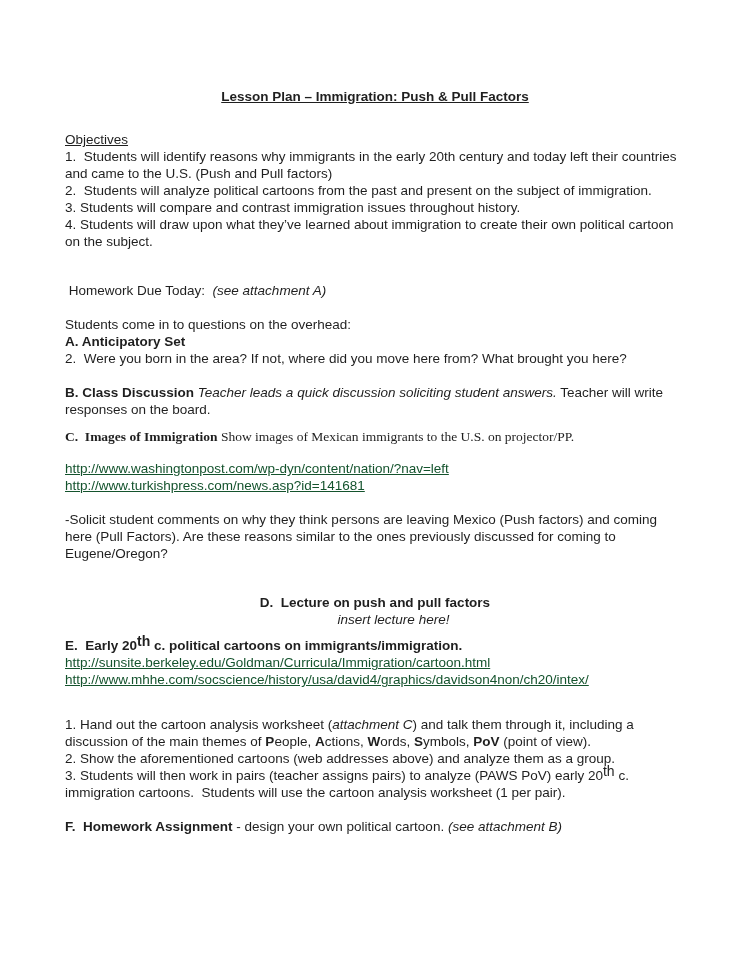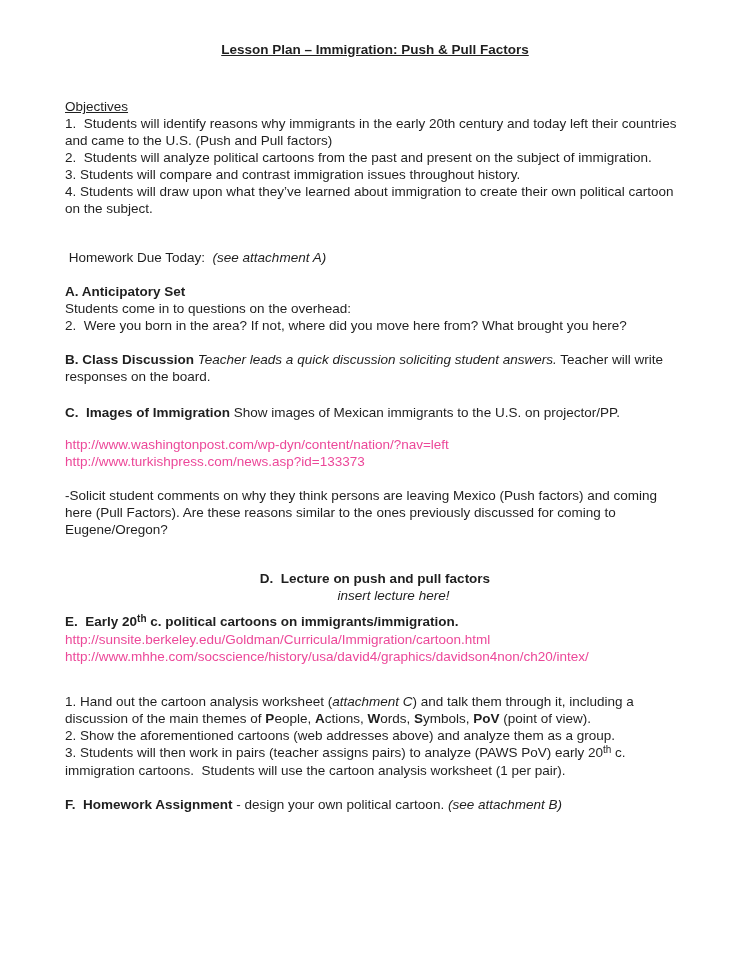--- a/index.html
+++ b/index.html
@@ -12,43 +12,44 @@
     height: 970px;
     overflow: hidden;
     font-family: "Liberation Sans", sans-serif;
     font-size: 13.5px;
     line-height: 17px;
     color: #1f1f1f;
   }
   .doc {
     box-sizing: border-box;
     width: 750px;
-    padding: 41px 65px 0 65px;
+    padding: 88px 65px 0 65px;
   }
   p {
     margin: 0;
     white-space: pre-wrap;
   }
   .b { font-weight: bold; }
   .i { font-style: italic; }
   .u { text-decoration: underline; }
   .title { text-align: center; }
   .link {
-    color: #ec4899;
+    color: #14532d;
+    text-decoration: underline;
     cursor: pointer;
   }
   .sup {
-    font-size: 10px;
+    font-size: 14px;
     position: relative;
     top: -4px;
   }
   .indent { padding-left: 37px; }
-  .mt26 { margin-top: 40px; }
+  .mt26 { margin-top: 26px; }
   .mt22 { margin-top: 28px; }
-  .mt19 { margin-top: 19px; }
+  .mt19 { margin-top: 10px; font-family: Liberation Serif, serif; }
   .mt17 { margin-top: 17px; }
   .mt16 { margin-top: 32px; text-align: center; }
   .mt15 { margin-top: 15px; }
   .mt14 { margin-top: 32px; }
   .mt9  { margin-top: 9px; }
 </style>
 </head>
 <body>
 
 <div class="doc">
@@ -59,32 +60,32 @@
     <p><span class="u">Objectives</span></p>
     <p>1.  Students will identify reasons why immigrants in the early 20th century and today left their countries and came to the U.S. (Push and Pull factors)</p>
     <p>2.  Students will analyze political cartoons from the past and present on the subject of immigration.</p>
     <p>3. Students will compare and contrast immigration issues throughout history.</p>
     <p>4. Students will draw upon what they’ve learned about immigration to create their own political cartoon on the subject.</p>
   </div>
 
   <p class="mt14"><span> Homework Due Today:  </span><span class="i">(see attachment A)</span></p>
 
   <div class="mt17">
+    <p>Students come in to questions on the overhead:</p>
     <p><span class="b">A. Anticipatory Set</span></p>
-    <p>Students come in to questions on the overhead:</p>
     <p>2.  Were you born in the area? If not, where did you move here from? What brought you here?</p>
   </div>
 
   <p class="mt17"><span class="b">B. Class Discussion </span><span class="i">Teacher leads a quick discussion soliciting student answers.</span><span> Teacher will write responses on the board.</span></p>
 
   <p class="mt19"><span class="b">C.  Images of Immigration</span><span> Show images of Mexican immigrants to the U.S. on projector/PP.</span></p>
 
   <div class="mt15">
     <p><a class="link">http://www.washingtonpost.com/wp-dyn/content/nation/?nav=left</a></p>
-    <p><a class="link">http://www.turkishpress.com/news.asp?id=133373</a></p>
+    <p><a class="link">http://www.turkishpress.com/news.asp?id=141681</a></p>
   </div>
 
   <p class="mt17">-Solicit student comments on why they think persons are leaving Mexico (Push factors) and coming here (Pull Factors). Are these reasons similar to the ones previously discussed for coming to Eugene/Oregon?</p>
 
   <div class="mt16">
     <p><span class="b">D.  Lecture on push and pull factors</span></p>
     <p class="indent i">insert lecture here!</p>
   </div>
 
   <div class="mt9">

